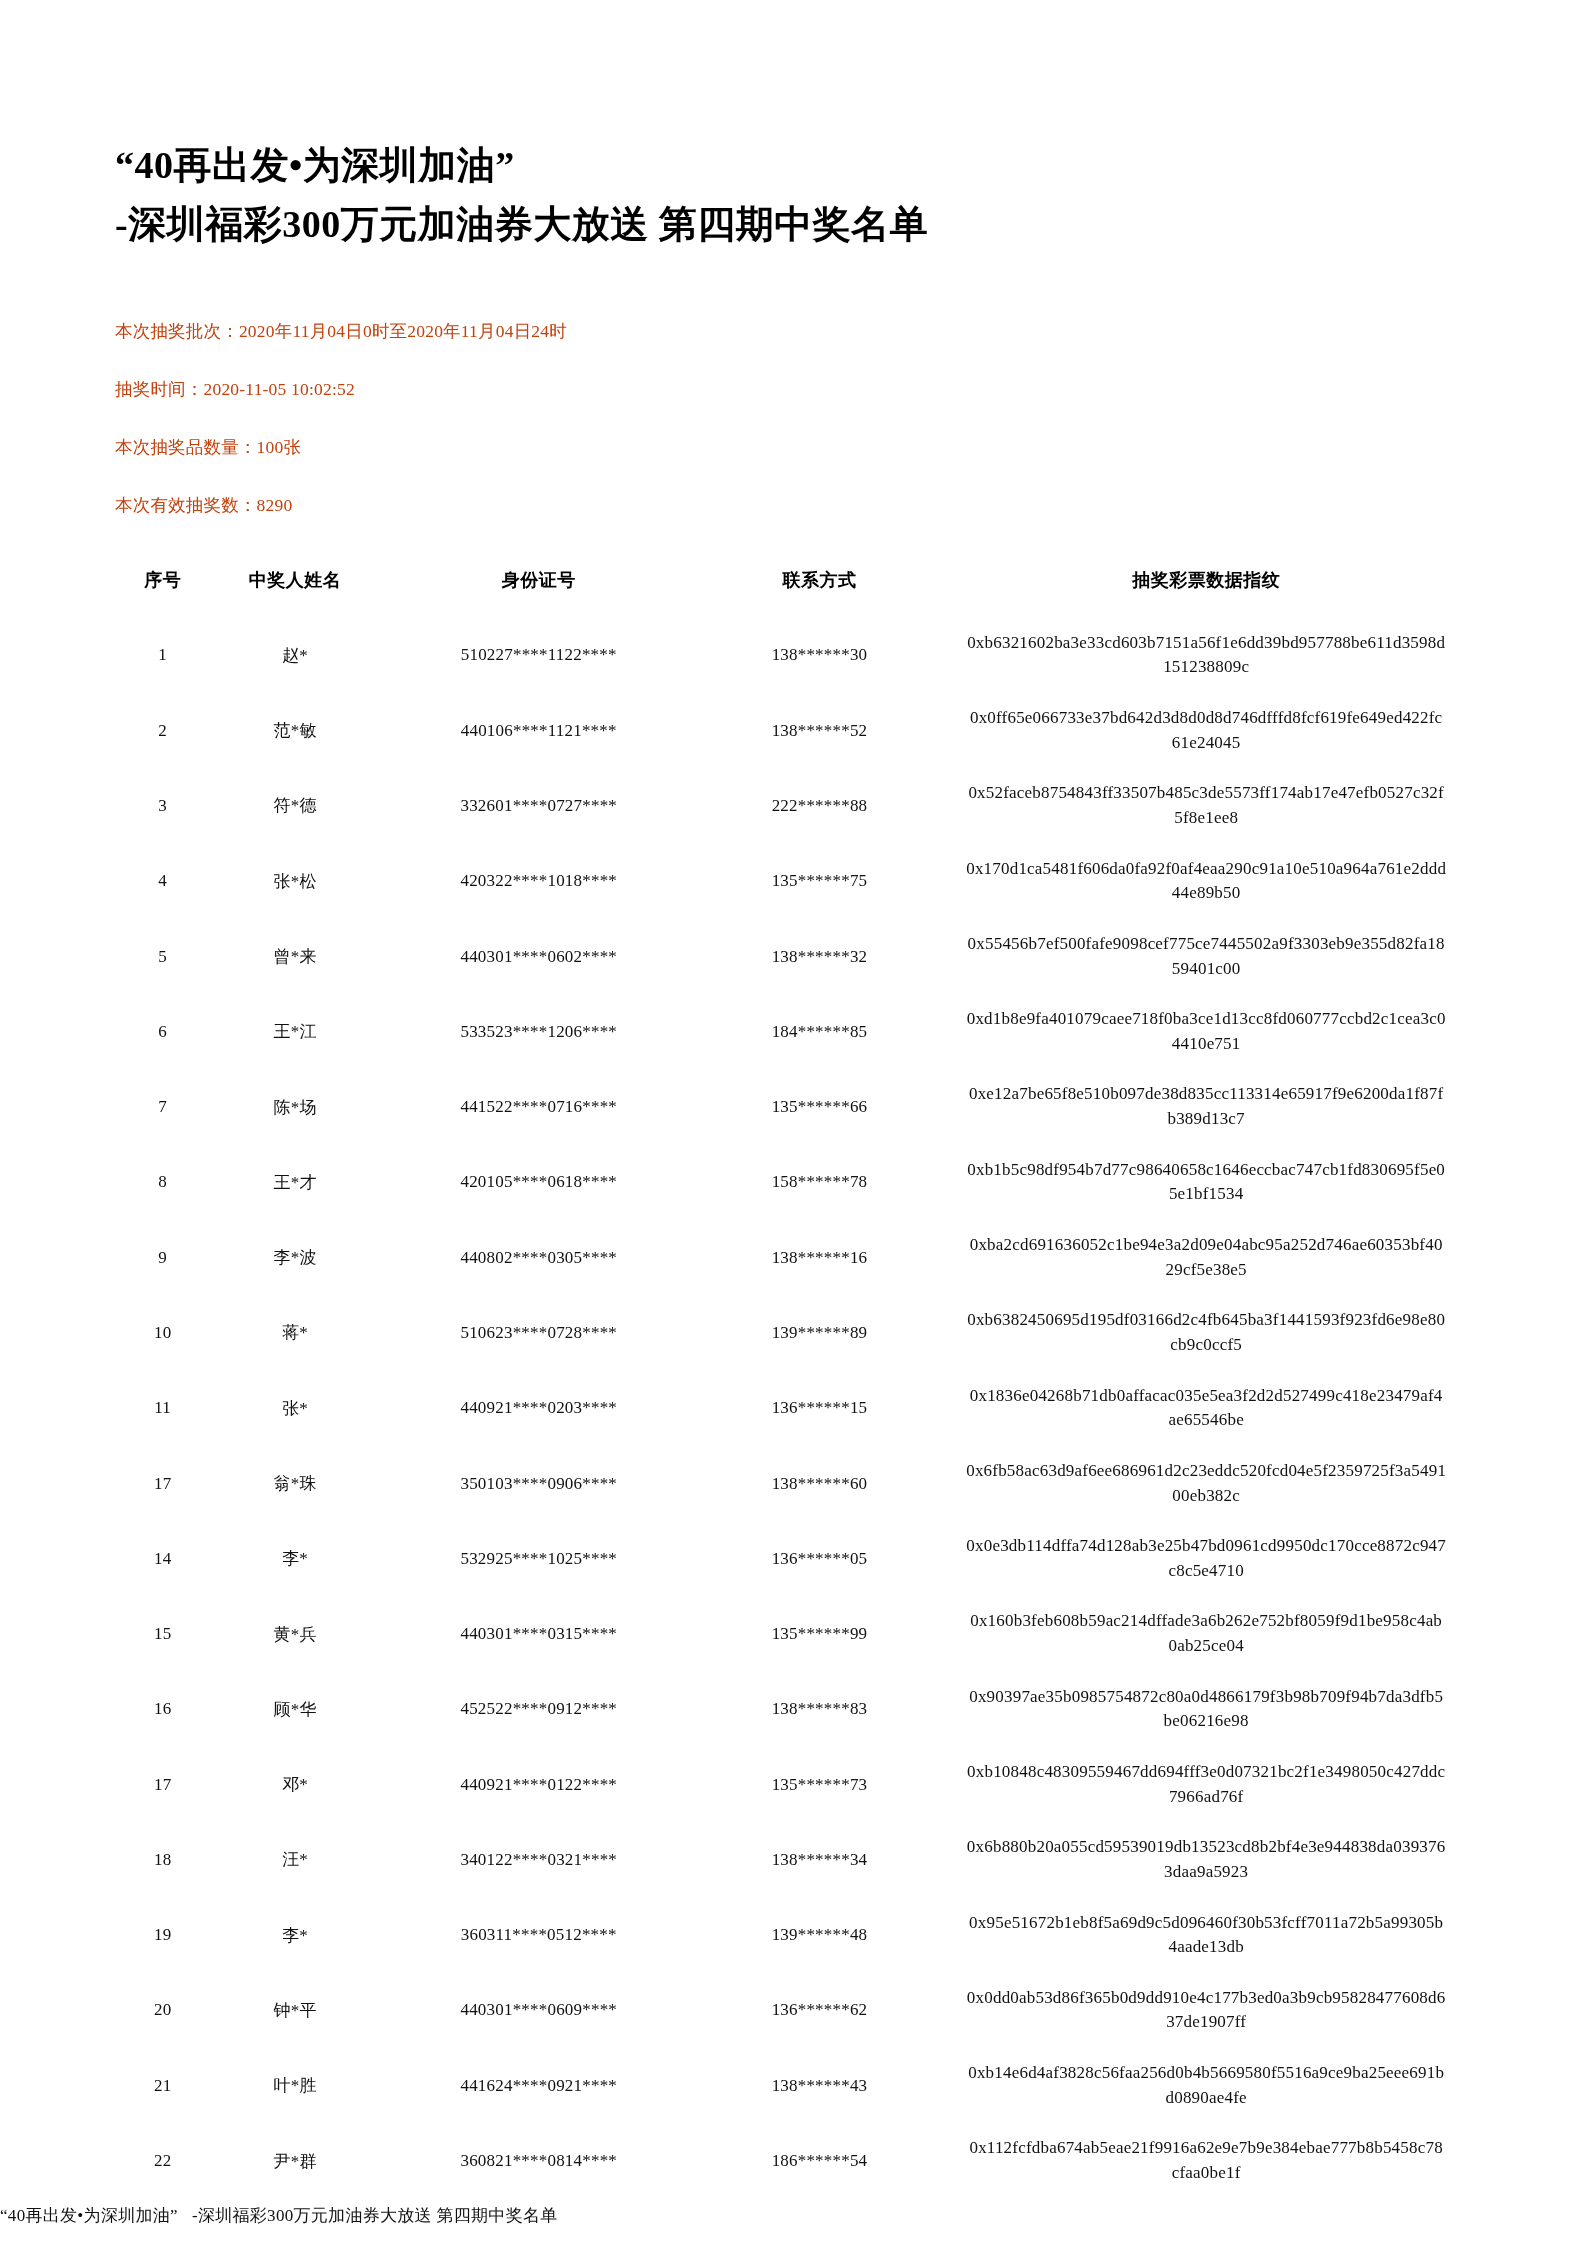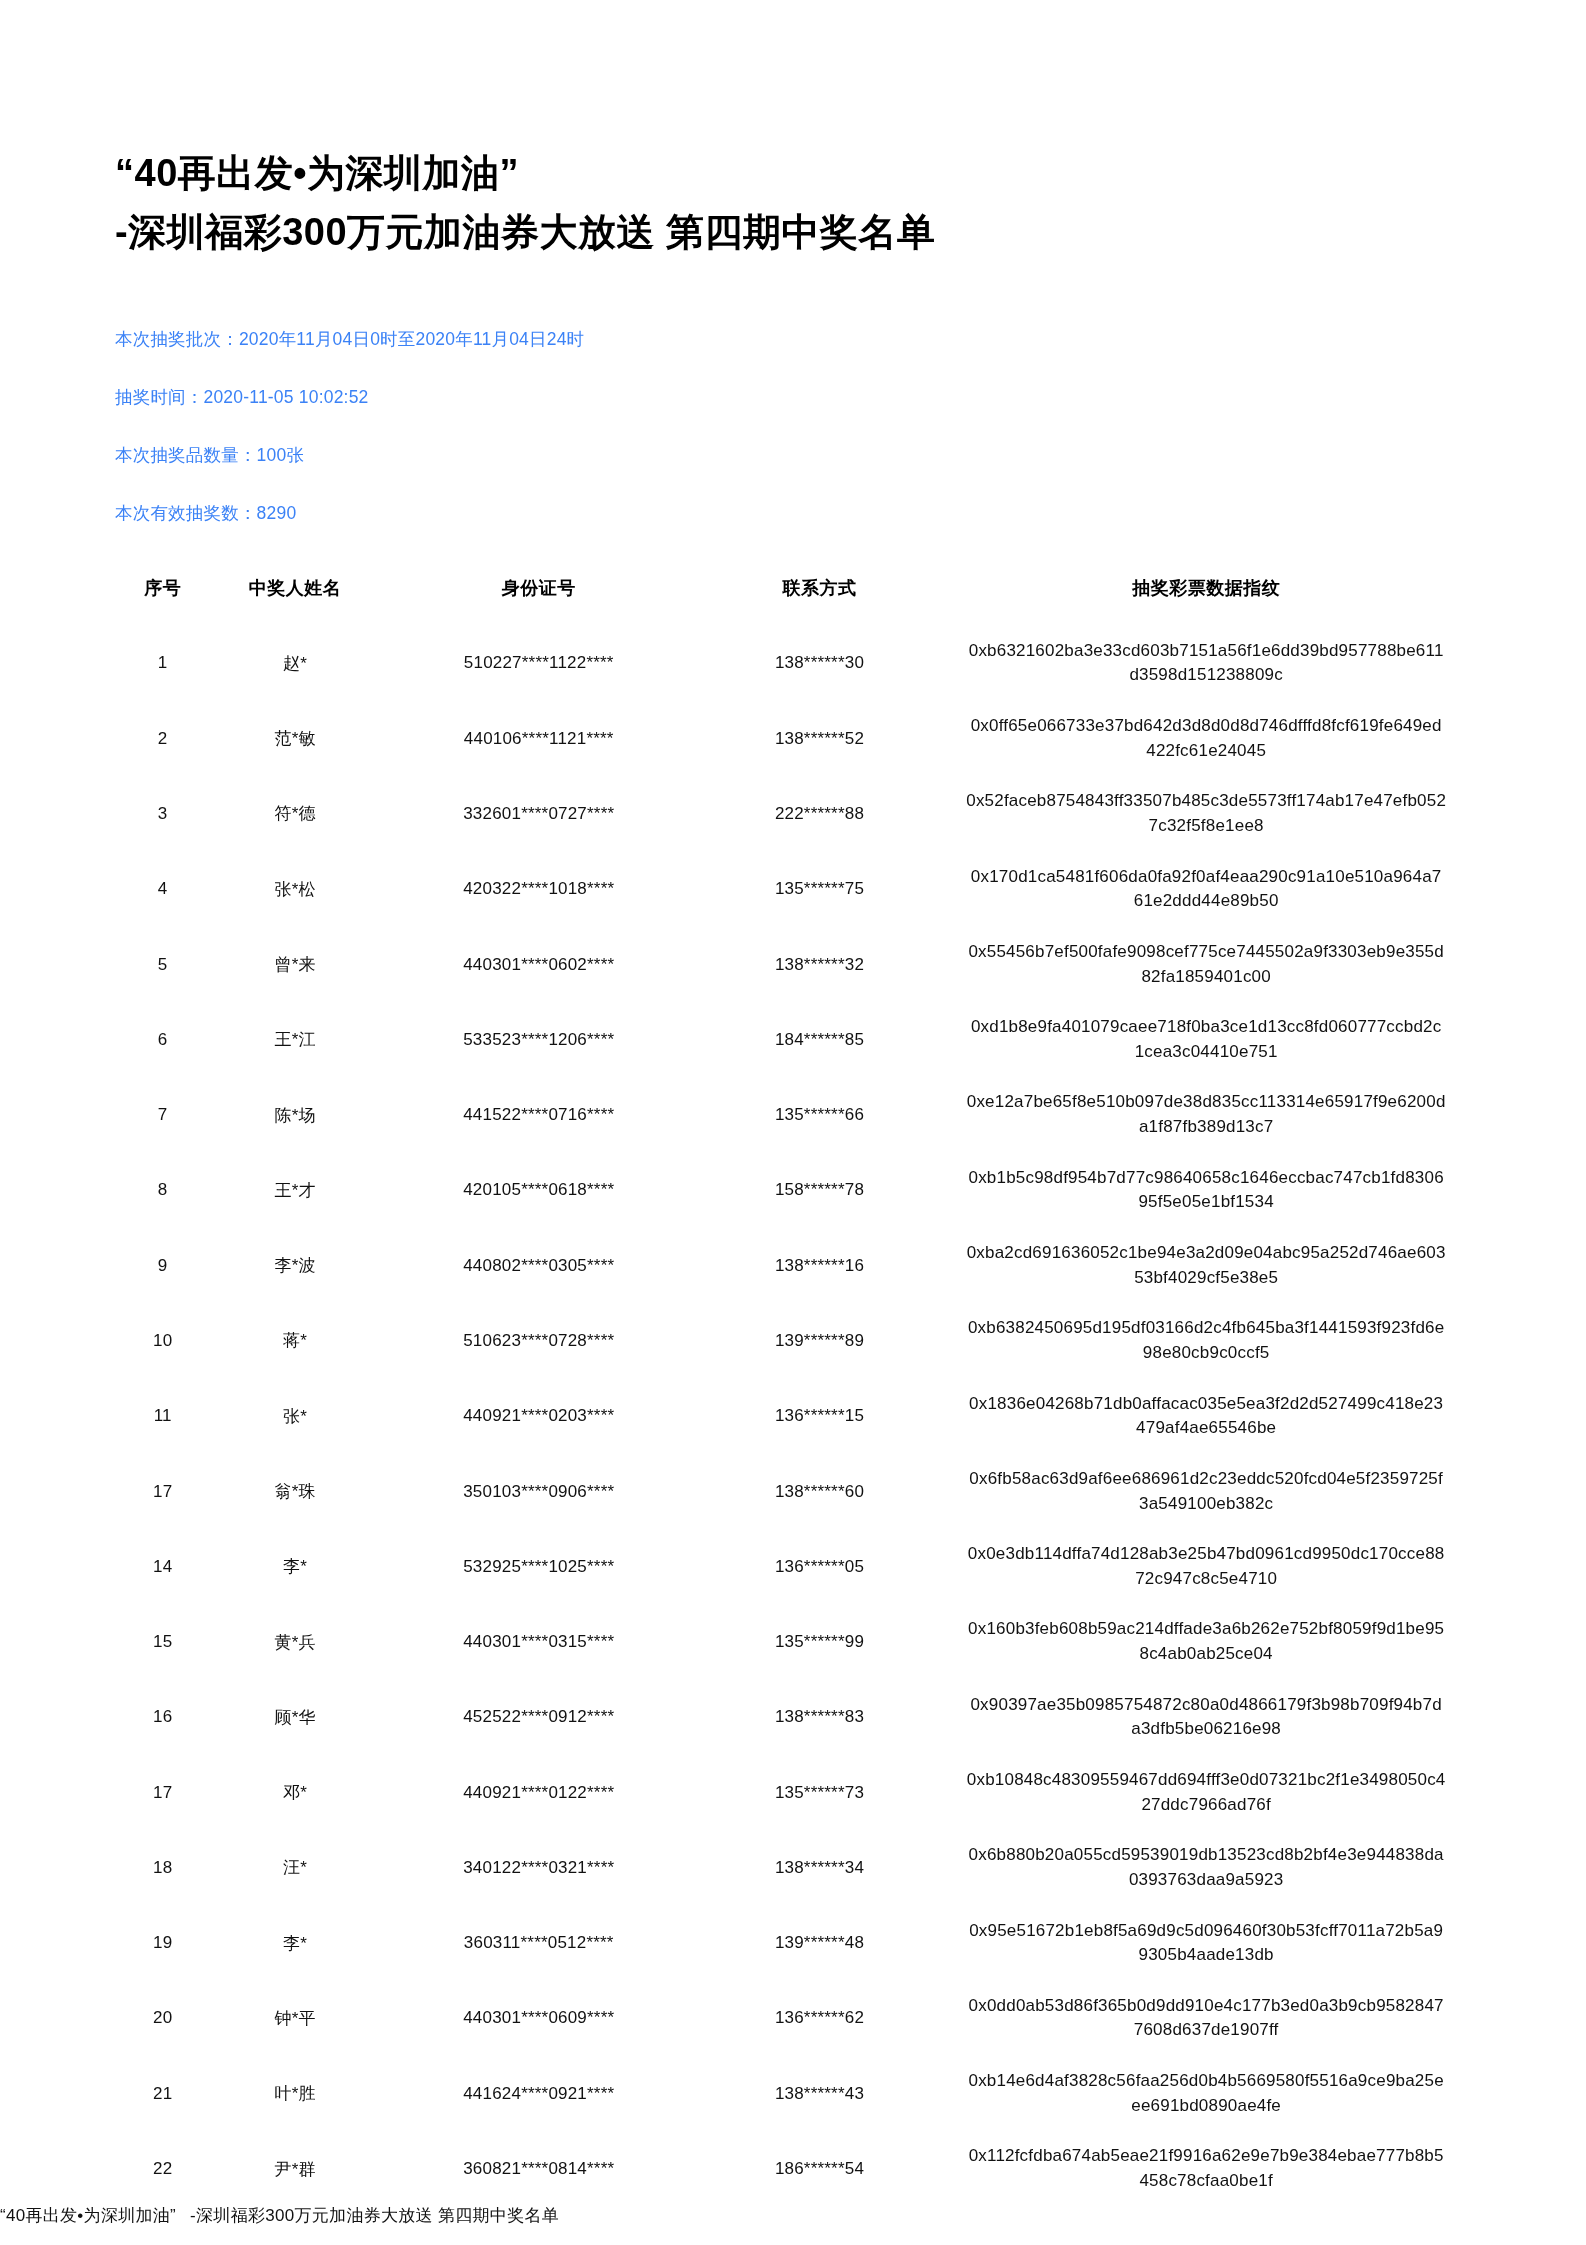--- a/index.html
+++ b/index.html
@@ -13,39 +13,40 @@
     font-family: "Liberation Sans", "DejaVu Sans", sans-serif;
     color: #111111;
     position: relative;
     overflow: hidden;
   }
   .page {
     position: relative;
     width: 1586px;
     height: 2245px;
     box-sizing: border-box;
-    padding: 16px 115px;
+    padding: 8px 115px;
+    font-family: Liberation Serif, serif;
   }
   .title-block {
     padding-top: 128px;
   }
   .title-line {
     font-size: 38px;
     font-weight: bold;
     letter-spacing: 0.5px;
     line-height: 1.55;
     color: #000000;
   }
   .meta-block {
     margin-top: 63px;
   }
   .meta-line {
     font-size: 17.5px;
     line-height: 1.6;
-    color: #3b82f6;
+    color: #c2410c;
     margin-bottom: 30px;
     letter-spacing: 0.2px;
   }
   table.winners {
     width: 100%;
     border-collapse: collapse;
     margin-top: 48px;
     table-layout: fixed;
   }
   table.winners th {

